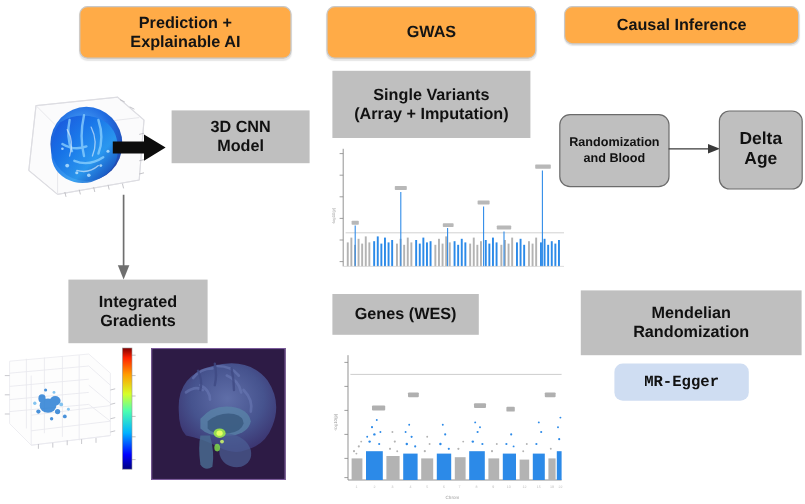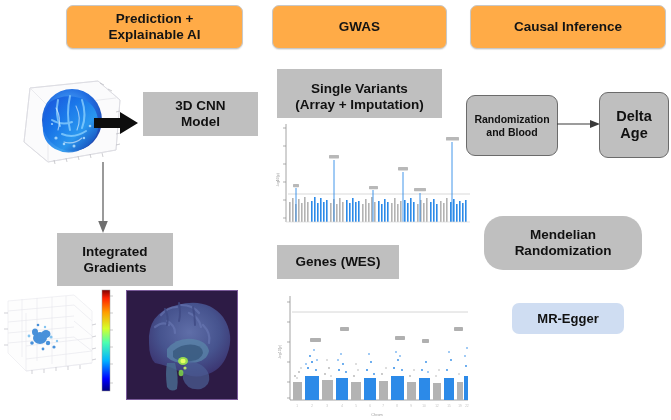--- a/index.html
+++ b/index.html
@@ -82,21 +82,21 @@
 </head>
 <body>
 
 <div class="stage">
 
   <div class="box hdr" style="left:272px; top:5px; width:175px; height:44px;">GWAS</div>
 
   <div class="box hdr" style="left:66px; top:5px; width:177px; height:44px;">Prediction +
 Explainable AI</div>
 
-  <div class="box hdr" style="left:470px; top:5px; width:196px; height:44px;">Causal Inference</div>
+  <div class="box hdr" style="left:470px; top:5px; width:196px; height:32px;">Causal Inference</div>
 
   <div class="vol-wrap" style="left:12px; top:76px; width:116px; height:94px;">
     <svg width="116" height="94" viewBox="0 0 116 94">
       <defs>
         <linearGradient id="brainG" x1="0" y1="0" x2="1" y2="1">
           <stop offset="0%" stop-color="#1b4fd8"></stop>
           <stop offset="35%" stop-color="#1673e8"></stop>
           <stop offset="65%" stop-color="#2b9bf0"></stop>
           <stop offset="100%" stop-color="#0d2fa8"></stop>
         </linearGradient>
@@ -289,21 +289,21 @@
       <path d="M48 72 q4 14 2 26 q-6 4 -10 -2 q-2 -14 0 -24 z" fill="#4a6e92" opacity="0.8"></path>
       <path d="M62 70 q16 2 20 14 q2 10 -8 14 q-14 2 -18 -10 q-2 -10 6 -18 z" fill="#4b5f96" opacity="0.7"></path>
 
       <ellipse cx="56" cy="70" rx="5" ry="4" fill="#9fe84a" opacity="0.9"></ellipse>
       <ellipse cx="56" cy="70" rx="2.6" ry="2.2" fill="#e6ff62"></ellipse>
       <ellipse cx="54" cy="82" rx="2.4" ry="3.2" fill="#7fd84a" opacity="0.85"></ellipse>
       <circle cx="58" cy="77" r="1.6" fill="#c8f06a" opacity="0.9"></circle>
     </svg>
   </div>
 
-  <div class="box gray" style="left:277px; top:69px; width:165px; height:56px;text-align:center;">Single Variants
+  <div class="box gray" style="left:277px; top:59px; width:165px; height:56px;text-align:center;">Single Variants
 (Array + Imputation)</div>
 
   <div class="fig" style="left:272px; top:118px; width:200px; height:114px;">
     <svg width="200" height="114" viewBox="0 0 200 114">
       <rect x="0" y="0" width="200" height="114" fill="#ffffff"></rect>
 
       <line x1="14" y1="6" x2="14" y2="104" stroke="#8d8d8d" stroke-width="0.8"></line>
       <g stroke="#8d8d8d" stroke-width="0.7">
         <line x1="11" y1="10" x2="14" y2="10"></line>
           <line x1="11" y1="28" x2="14" y2="28"></line>
@@ -579,19 +579,19 @@
   <div class="arrow-thin" style="left:557px; top:117px; width:44px; height:14px;">
     <svg width="44" height="14" viewBox="0 0 44 14">
       <line x1="0" y1="7" x2="35" y2="7" stroke="#3a3a3a" stroke-width="1.1"></line>
       <polygon points="43,7 33,3 33,11" fill="#3a3a3a"></polygon>
     </svg>
   </div>
 
   <div class="box gray-round" style="left:599px; top:92px; width:70px; height:66px; font-size:14.5px;">Delta
 Age</div>
 
-  <div class="box gray" style="left:484px; top:216px; width:158px; height:54px;border-radius:19px;">Mendelian
+  <div class="box gray" style="left:484px; top:242px; width:184px; height:54px;">Mendelian
 Randomization</div>
 
-  <div class="box blue" style="left:512px; top:303px; width:112px; height:31px;">MR-Egger</div>
+  <div class="box blue" style="left:512px; top:303px; width:112px; height:31px;font-family:Liberation Mono, monospace;">MR-Egger</div>
 
 
 </div>
 
 </body></html>

